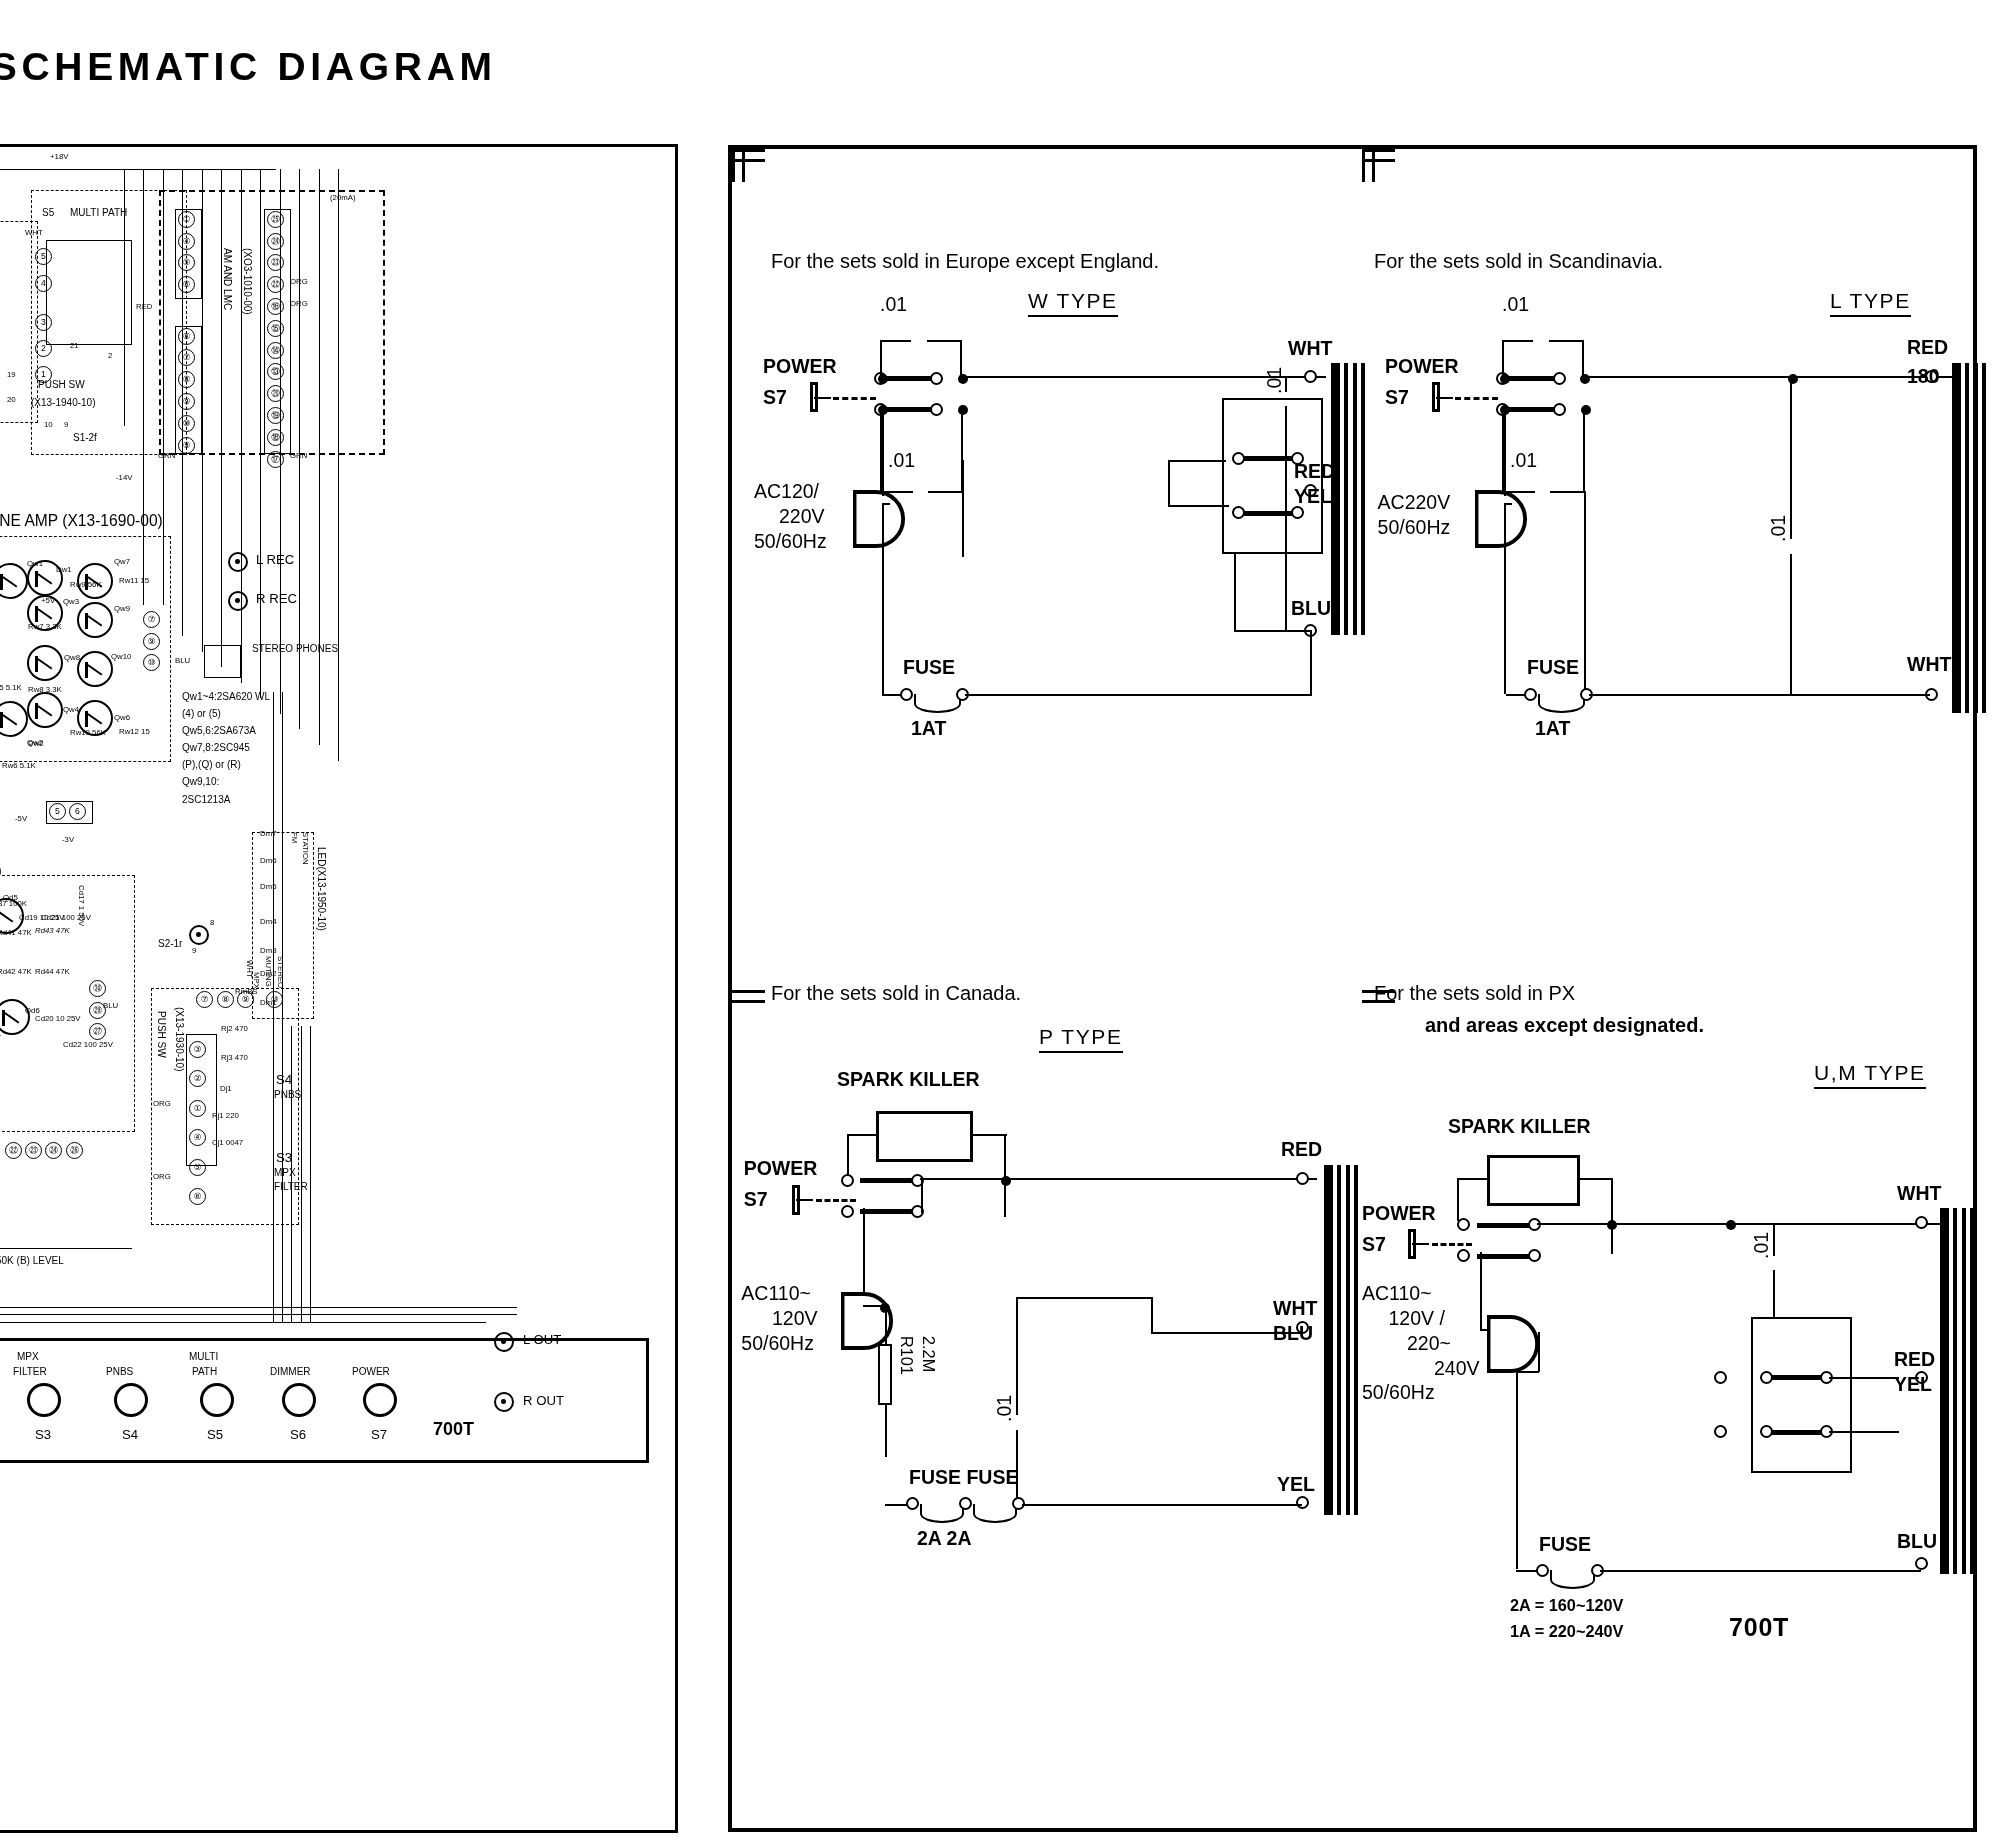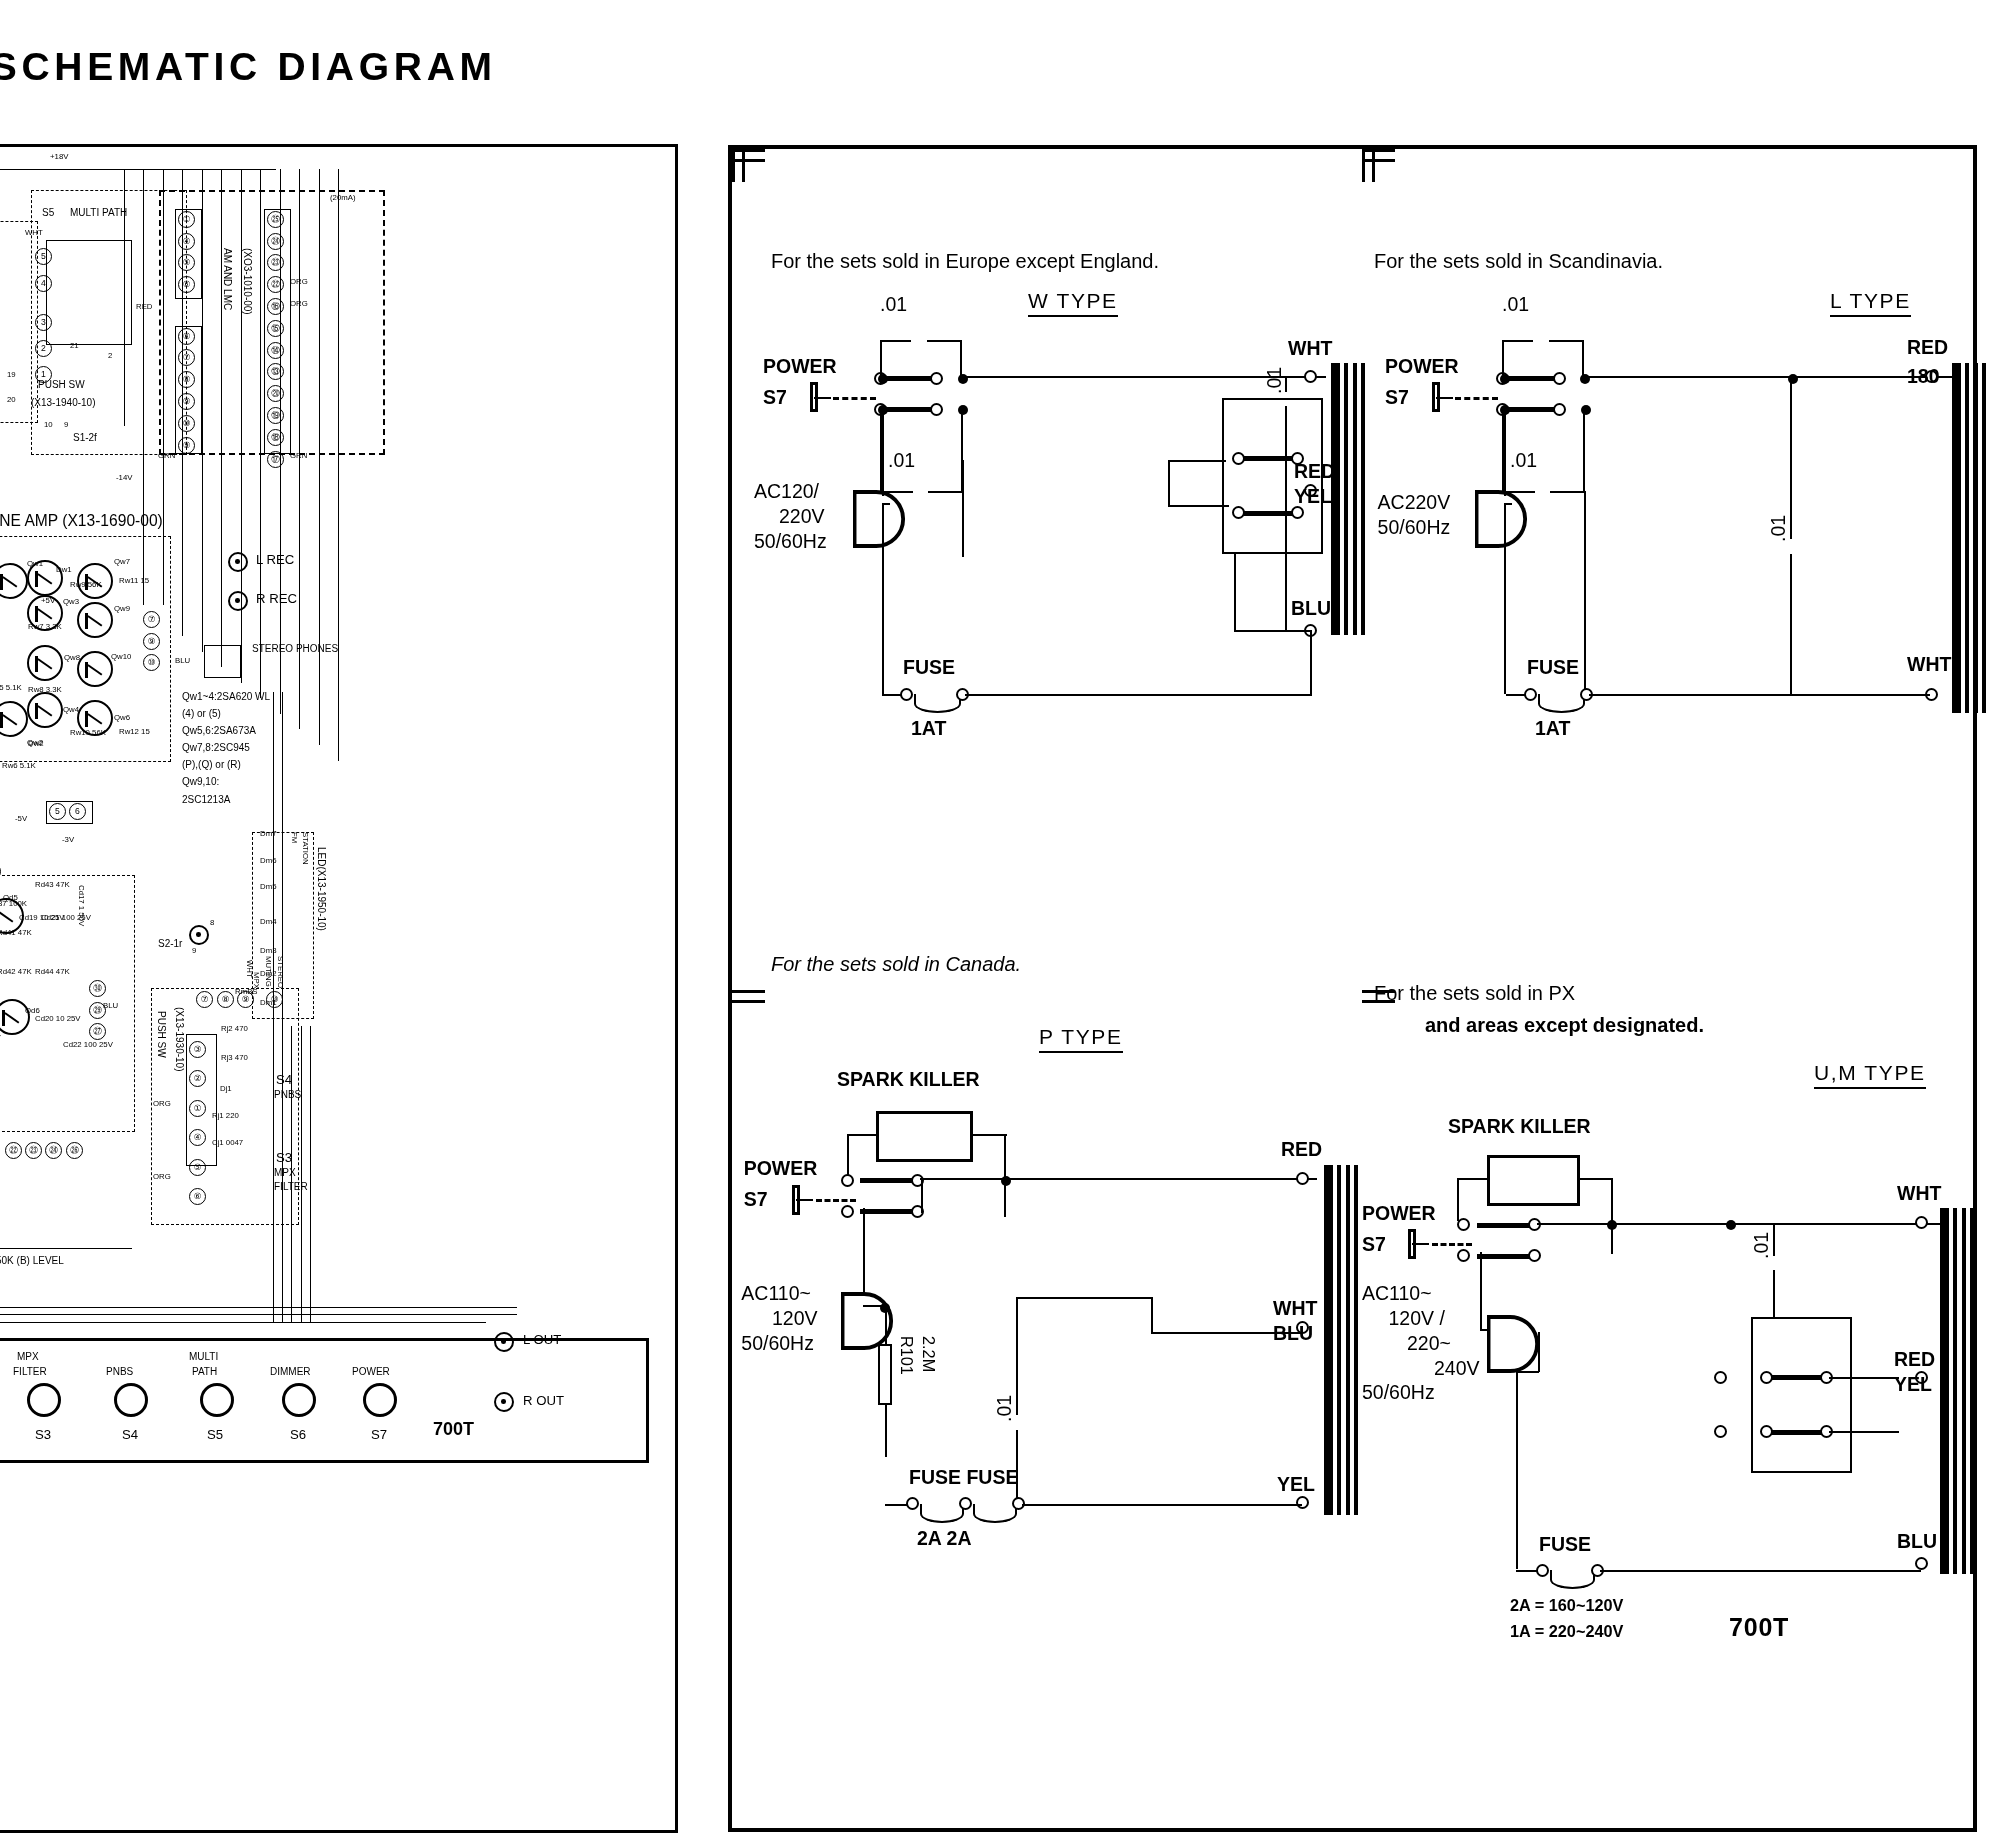--- a/index.html
+++ b/index.html
@@ -402,21 +402,21 @@
     <div class="trans" style="left:78px; top:751px;"></div>
     <div class="trans" style="left:84px; top:852px;"></div>
 
     <div class="lbl xs" style="left:93px; top:747px;">Qd5</div>
     <div class="lbl xs" style="left:115px; top:860px;">Qd6</div>
 
     <div class="lbl xs" style="left:78px; top:753px;">Rd37 100K</div>
 
     <div class="lbl xs" style="left:87px; top:782px;">Rd41 47K</div>
     <div class="lbl xs" style="left:87px; top:821px;">Rd42 47K</div>
-    <div class="lbl xs" style="left:125px; top:734px;">Rd43 47K</div>
+    <div class="lbl xs" style="left:125px; top:780px;font-style:italic;">Rd43 47K</div>
     <div class="lbl xs" style="left:125px; top:821px;">Rd44 47K</div>
 
     <div class="lbl xs rot vert" style="left:167px; top:738px; height:70px;">Cd17 1 50V</div>
     <div class="lbl xs" style="left:56px; top:887px;">Cd18 50V</div>
     <div class="lbl xs" style="left:109px; top:767px;">Cd19 10 25V</div>
     <div class="lbl xs" style="left:125px; top:868px;">Cd20 10 25V</div>
     <div class="lbl xs" style="left:131px; top:767px;">Cd21 100 25V</div>
     <div class="lbl xs" style="left:153px; top:894px;">Cd22 100 25V</div>
     <div class="pin" style="left:179px; top:833px;">㉚</div>
     <div class="pin" style="left:179px; top:855px;">㉙</div>
@@ -709,21 +709,21 @@
 
       <div class="w wh" style="left:144px; top:545px; width:23px;"></div>
       <div class="term" style="left:162px; top:539px;"></div>
       <div class="fuse-wire" style="left:176px; top:545px; width:47px;"></div>
       <div class="term" style="left:218px; top:539px;"></div>
       <div class="w wh" style="left:227px; top:545px; width:341px;"></div>
       <div class="tlbl b" style="left:165px; top:507px;">FUSE</div>
       <div class="tlbl b" style="left:173px; top:568px;">1AT</div>
     </div>
 
-    <div class="sec-caption" style="left:39px; top:804px;font-style:italic;">For the sets sold in Canada.</div>
+    <div class="sec-caption" style="left:39px; top:833px;">For the sets sold in Canada.</div>
     <div class="sec-type" style="left:307px; top:876px;">P TYPE</div>
 
     <div class="cir" style="left:0; top:841px; width:623px; height:841px;">
       <div class="tlbl b" style="left:105px; top:78px;">SPARK KILLER</div>
       <div class="sparkbox" style="left:144px; top:121px; width:97px; height:51px;"></div>
       <div class="w wh" style="left:115px; top:144px; width:31px;"></div>
       <div class="w wh" style="left:240px; top:144px; width:35px;"></div>
       <div class="w wv" style="left:115px; top:144px; height:43px;"></div>
       <div class="w wv" style="left:272px; top:144px; height:43px;"></div>
 

